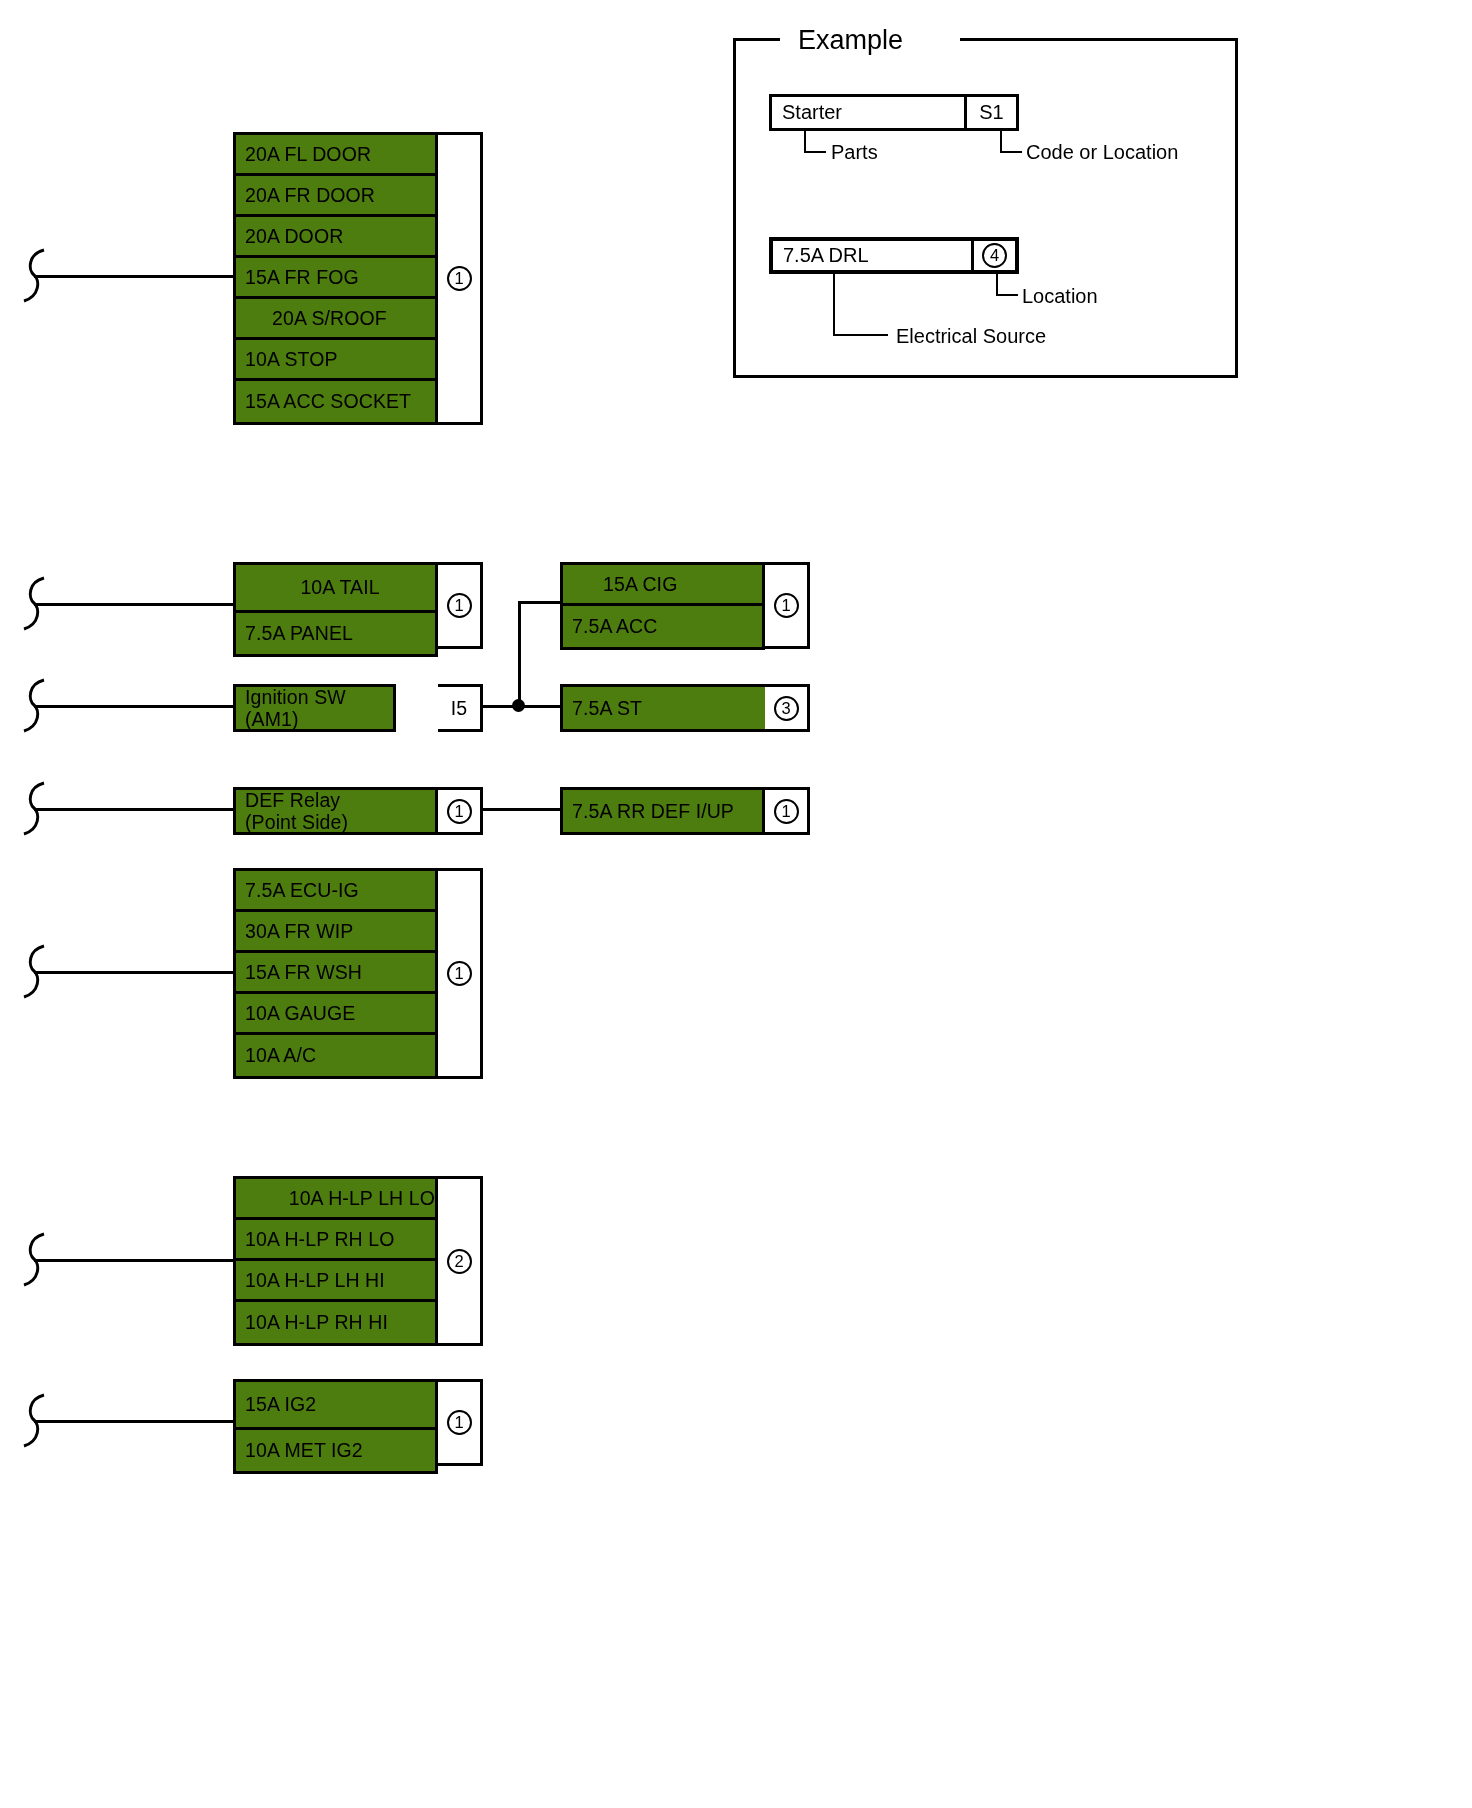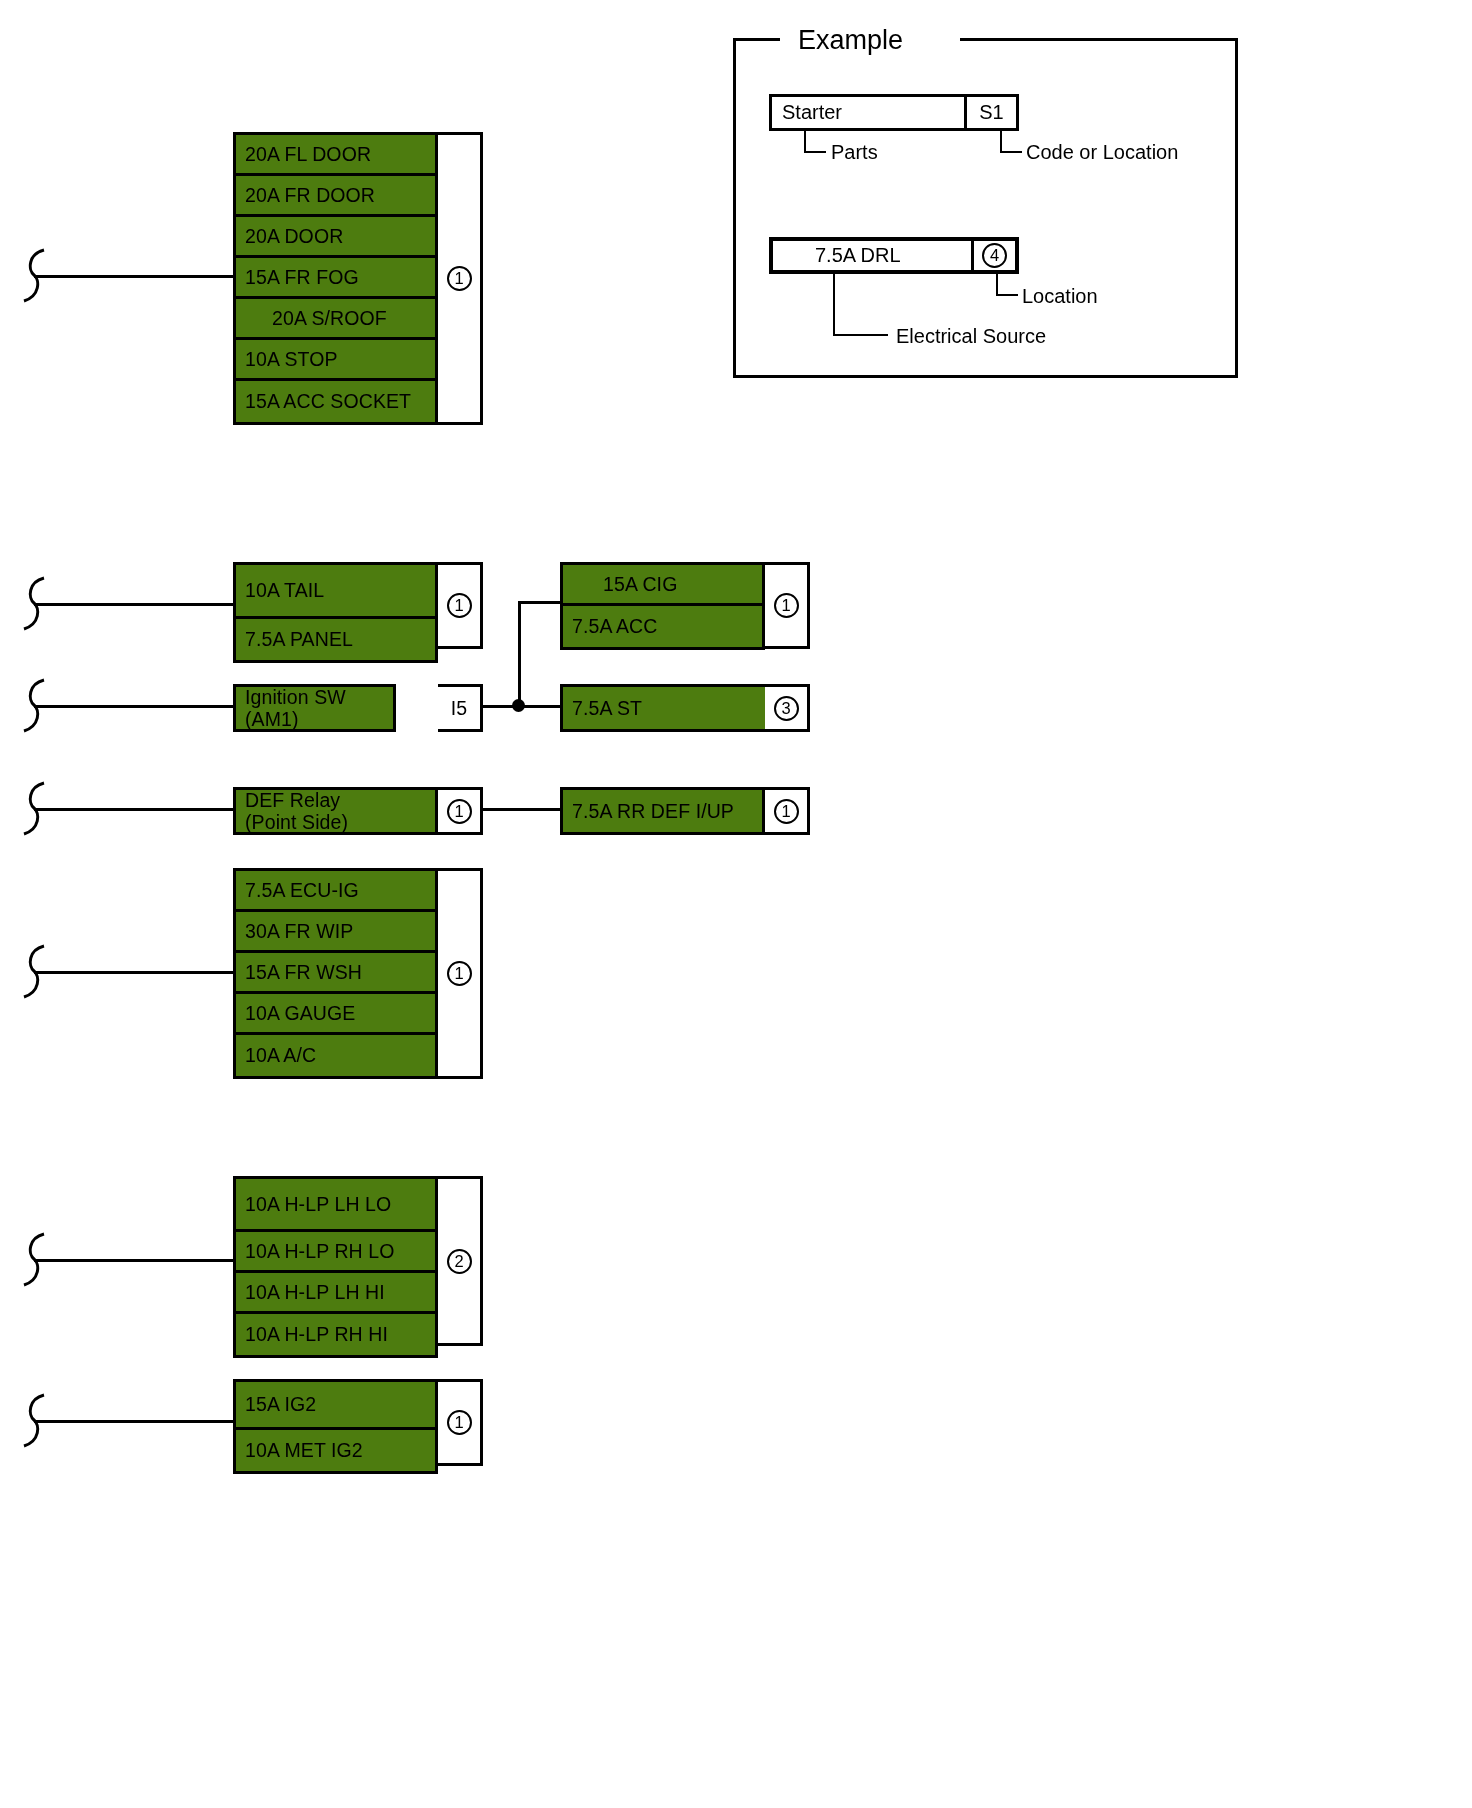--- a/index.html
+++ b/index.html
@@ -111,21 +111,21 @@
   </div>
 
   <div class="vwire" style="left:804px; top:131px; height:20px; border-left-width:2px;"></div>
   <div class="hwire" style="left:804px; top:151px; width:22px; border-top-width:2px;"></div>
   <div class="ex-label" style="left:831px; top:141px;">Parts</div>
 
   <div class="vwire" style="left:1000px; top:131px; height:20px; border-left-width:2px;"></div>
   <div class="hwire" style="left:1000px; top:151px; width:22px; border-top-width:2px;"></div>
   <div class="ex-label" style="left:1026px; top:141px;">Code or Location</div>
 
-  <div class="ex-row" style="left:769px; top:237px; width:250px; height:37px; border-width:4px;padding-left:32px;">
+  <div class="ex-row" style="left:769px; top:237px; width:250px; height:37px; border-width:4px;">
     <div class="name">7.5A DRL</div>
     <div class="code" style="width:44px;">
       <span class="circ">4</span>
     </div>
   </div>
   <div class="vwire" style="left:833px; top:274px; height:60px; border-left-width:2px;"></div>
   <div class="hwire" style="left:833px; top:334px; width:55px; border-top-width:2px;"></div>
   <div class="ex-label" style="left:896px; top:325px;">Electrical Source</div>
 
   <div class="vwire" style="left:996px; top:274px; height:20px; border-left-width:2px;"></div>
@@ -166,21 +166,21 @@
     </div>
   </div>
 
   <svg class="squig" style="left:18px; top:576px;" viewBox="0 0 34 56">
     <path d="M26 2 C10 6, 10 22, 16 27 C22 32, 22 48, 6 53" fill="none" stroke="#000" stroke-width="3"></path>
   </svg>
   <div class="hwire" style="left:34px; top:603px; width:200px;"></div>
 
   <div class="block" style="left:233px; top:562px;">
     <div class="rows" style="width:205px;">
-      <div class="row" style="height:54px;">
+      <div class="row" style="height:48px;justify-content:center;">
         <span>10A TAIL</span>
       </div>
       <div class="row" style="height:41px;">
         <span>7.5A PANEL</span>
       </div>
     </div>
     <div class="loccol" style="left:205px; top:0; width:45px; height:87px;">
       <span class="circ">1</span>
     </div>
   </div>
@@ -295,21 +295,21 @@
     </div>
   </div>
 
   <svg class="squig" style="left:18px; top:1232px;" viewBox="0 0 34 56">
     <path d="M26 2 C10 6, 10 22, 16 27 C22 32, 22 48, 6 53" fill="none" stroke="#000" stroke-width="3"></path>
   </svg>
   <div class="hwire" style="left:34px; top:1259px; width:200px;"></div>
 
   <div class="block" style="left:233px; top:1176px;">
     <div class="rows" style="width:205px;">
-      <div class="row" style="height:53px;">
+      <div class="row" style="height:41px;justify-content:flex-end;">
         <span>10A H-LP LH LO</span>
       </div>
       <div class="row" style="height:41px;">
         <span>10A H-LP RH LO</span>
       </div>
       <div class="row" style="height:41px;">
         <span>10A H-LP LH HI</span>
       </div>
       <div class="row" style="height:41px;">
         <span>10A H-LP RH HI</span>

